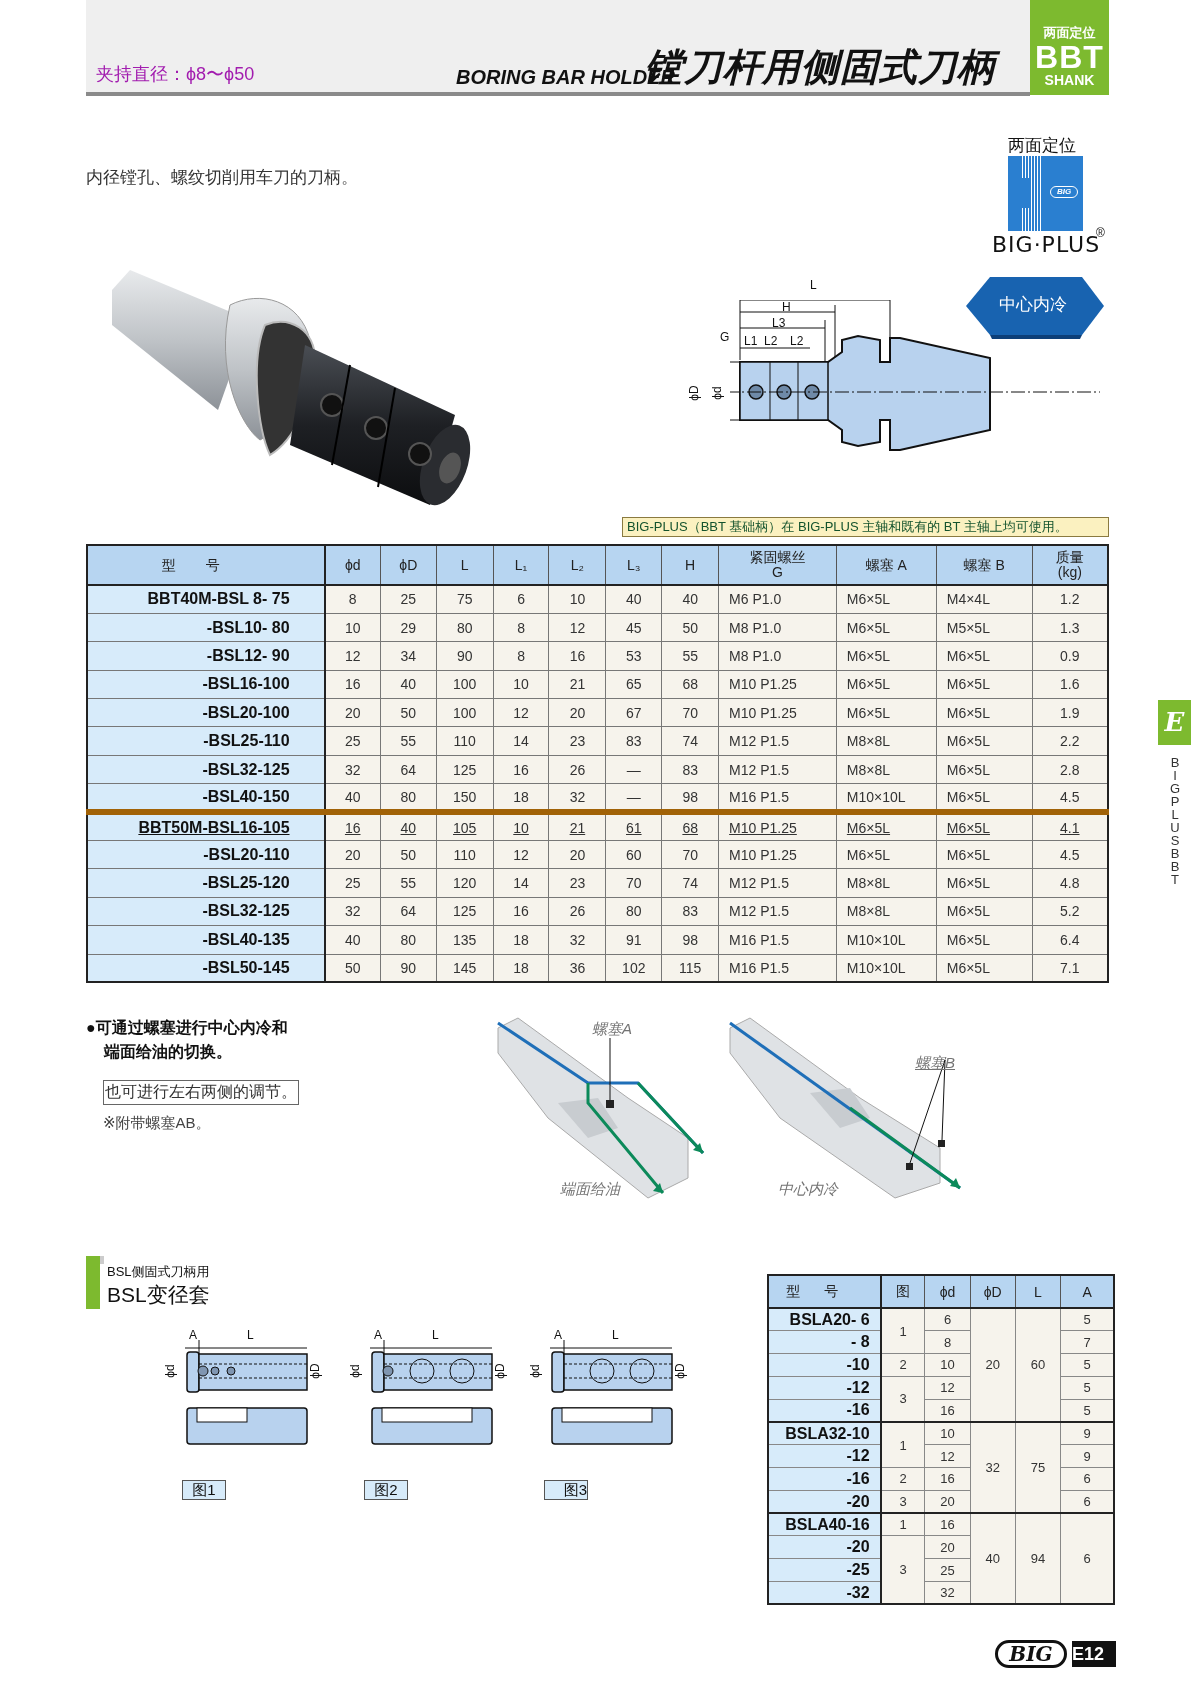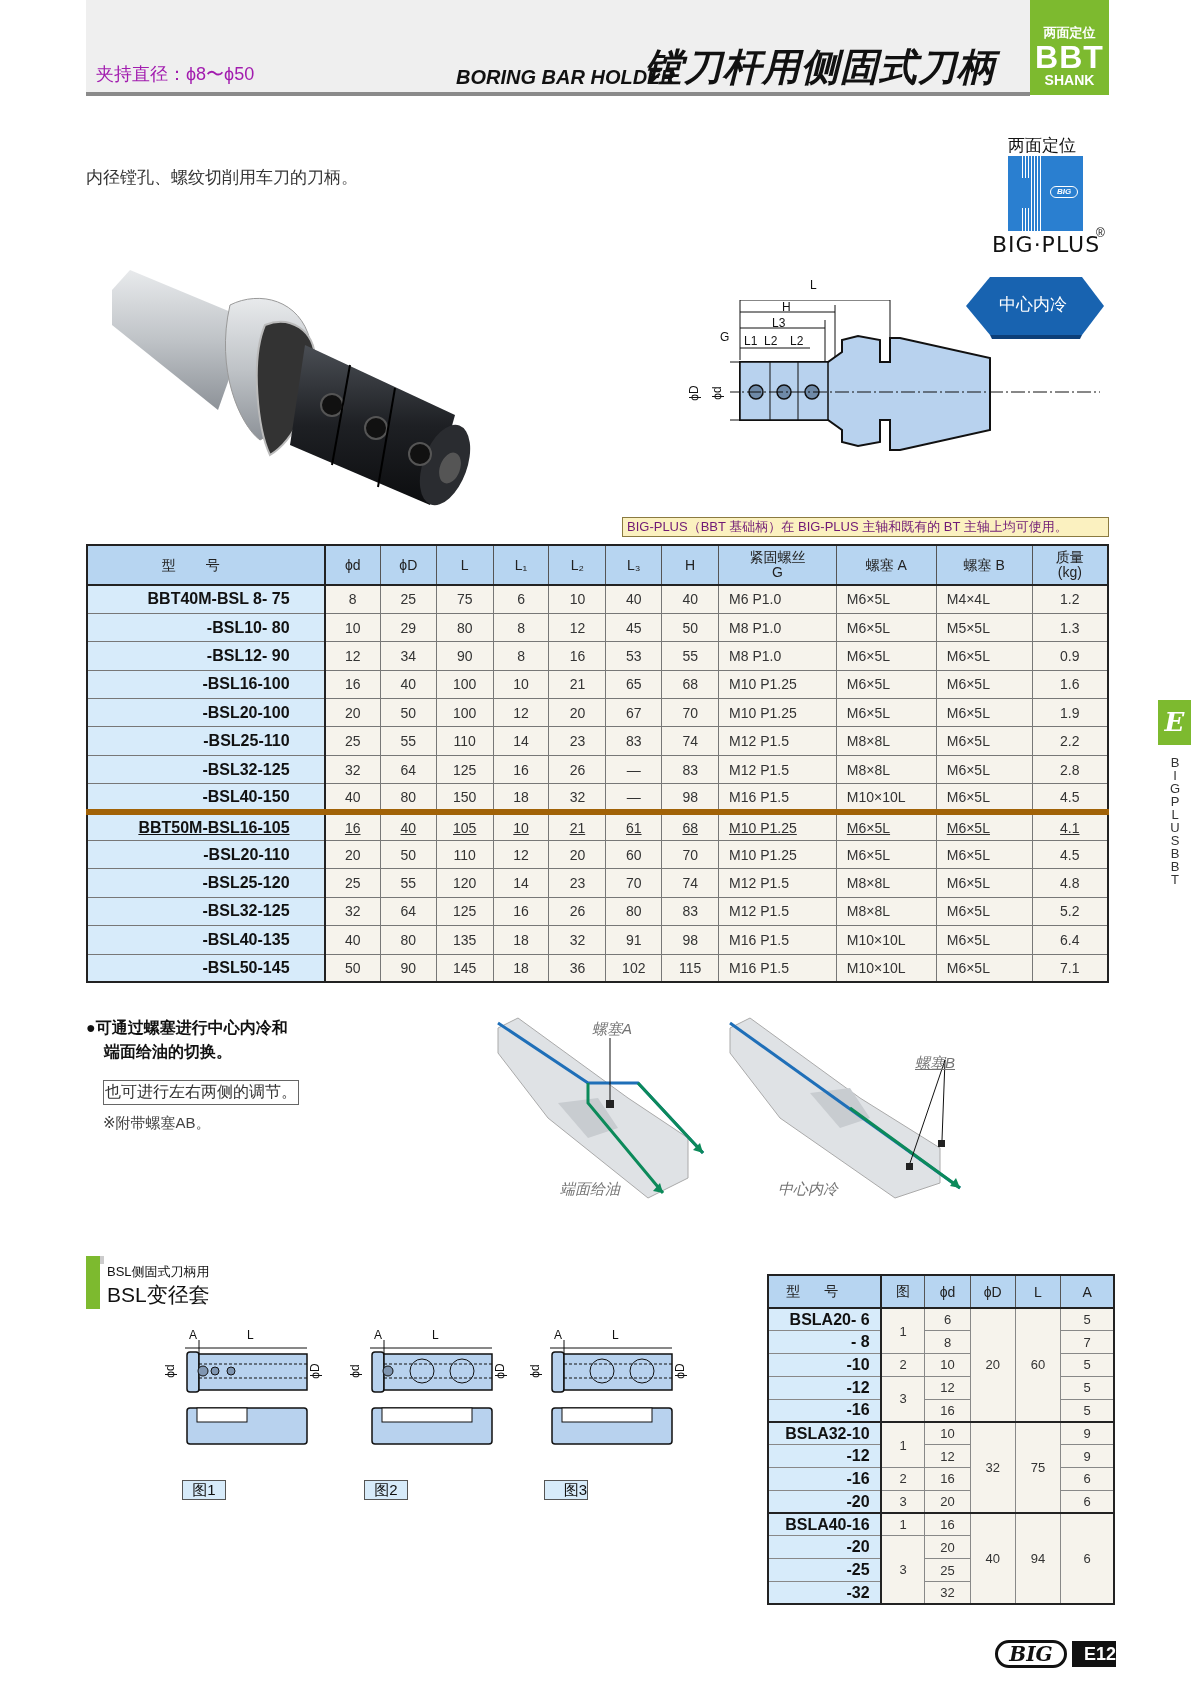--- a/index.html
+++ b/index.html
@@ -33,21 +33,21 @@
   .coolant-badge svg { position: absolute; left: 0; top: 0; }
   .coolant-badge span { position: absolute; left: 0; top: 20px; width: 142px; text-align: center; color: #fff; font-size: 17px; }
 
   
   .photo { position: absolute; left: 100px; top: 250px; width: 400px; height: 270px; }
 
   
   .drawing { position: absolute; left: 730px; top: 300px; width: 380px; height: 200px; }
   .dim { position: absolute; font-size: 12px; color: #111; }
 
-  .note-box { position: absolute; left: 622px; top: 517px; width: 487px; height: 20px; background: #fbf1c0; border: 1px solid #8a7a40; font-size: 13px; padding-left: 4px; line-height: 18px; color: #701a75; }
+  .note-box { position: absolute; left: 622px; top: 517px; width: 487px; height: 20px; background: #fbf1c0; border: 1px solid #8a7a40; font-size: 13px; padding-left: 4px; line-height: 18px; color: #14532d; }
 
   
   table.main { position: absolute; left: 86px; top: 544px; width: 1023px; border-collapse: collapse; border: 2px solid #222; }
   table.main th { background: #b7d5f1; font-weight: normal; font-size: 14px; height: 40px; border: 1px solid #555; color: #222; line-height: 15px; }
   table.main td { height: 28.4px; border: 1px solid #777; font-size: 14px; text-align: center; background: #f6f3ec; color: #333; }
   table.main td.model { background: #d7ebfa; text-align: right; padding-right: 34px; font-weight: bold; font-size: 16px; color: #111; border-right: 2px solid #222; }
   table.main th.model-h { border-right: 2px solid #222; letter-spacing: 30px; }
   table.main td.left { text-align: left; padding-left: 10px; }
   table.main tr.group-start td { border-top: 6px solid #a16207; text-decoration: underline; }
   table.main tr.hdr th { border-bottom: 2px solid #222; }
@@ -75,21 +75,21 @@
   .fig-label { position: absolute; width: 44px; height: 20px; background: #d7ebfa; border: 1px solid #555; font-size: 15px; text-align: center; line-height: 18px; color: #111; }
 
   table.sleeve { position: absolute; left: 767px; top: 1274px; width: 348px; border-collapse: collapse; border: 2px solid #222; }
   table.sleeve th { background: #b7d5f1; font-weight: normal; font-size: 14px; height: 33px; border: 1px solid #555; color: #222; }
   table.sleeve td { height: 22.8px; border: 1px solid #888; font-size: 13px; text-align: center; background: #f6f3ec; color: #333; }
   table.sleeve td.model { background: #d7ebfa; text-align: right; padding-right: 10px; font-weight: bold; font-size: 16px; color: #111; border-right: 2px solid #222; }
   table.sleeve tr.group-start td { border-top: 2px solid #222; }
   table.sleeve tr.hdr th { border-bottom: 2px solid #222; }
 
   .footer-logo { position: absolute; left: 995px; top: 1640px; width: 72px; height: 28px; border: 3px solid #111; border-radius: 14px; font-size: 20px; font-weight: bold; font-style: italic; text-align: center; line-height: 22px; color: #111; font-family: "DejaVu Serif", serif; }
-  .footer-page { position: absolute; left: 1072px; top: 1641px; width: 44px; height: 26px; background: #111; color: #fff; font-weight: bold; font-size: 18px; text-align: right; line-height: 26px; }
+  .footer-page { position: absolute; left: 1072px; top: 1641px; width: 44px; height: 26px; background: #111; color: #fff; font-weight: bold; font-size: 18px; text-align: left; line-height: 26px; }
 </style>
 </head>
 <body>
 
 <div class="header"></div>
 <div class="header-rule"></div>
 <div class="clamp-range">夹持直径：ϕ8〜ϕ50</div>
 <div class="en-title">BORING BAR HOLDER</div>
 <div class="cn-title">镗刀杆用侧固式刀柄</div>
 <div class="bbt-badge">

